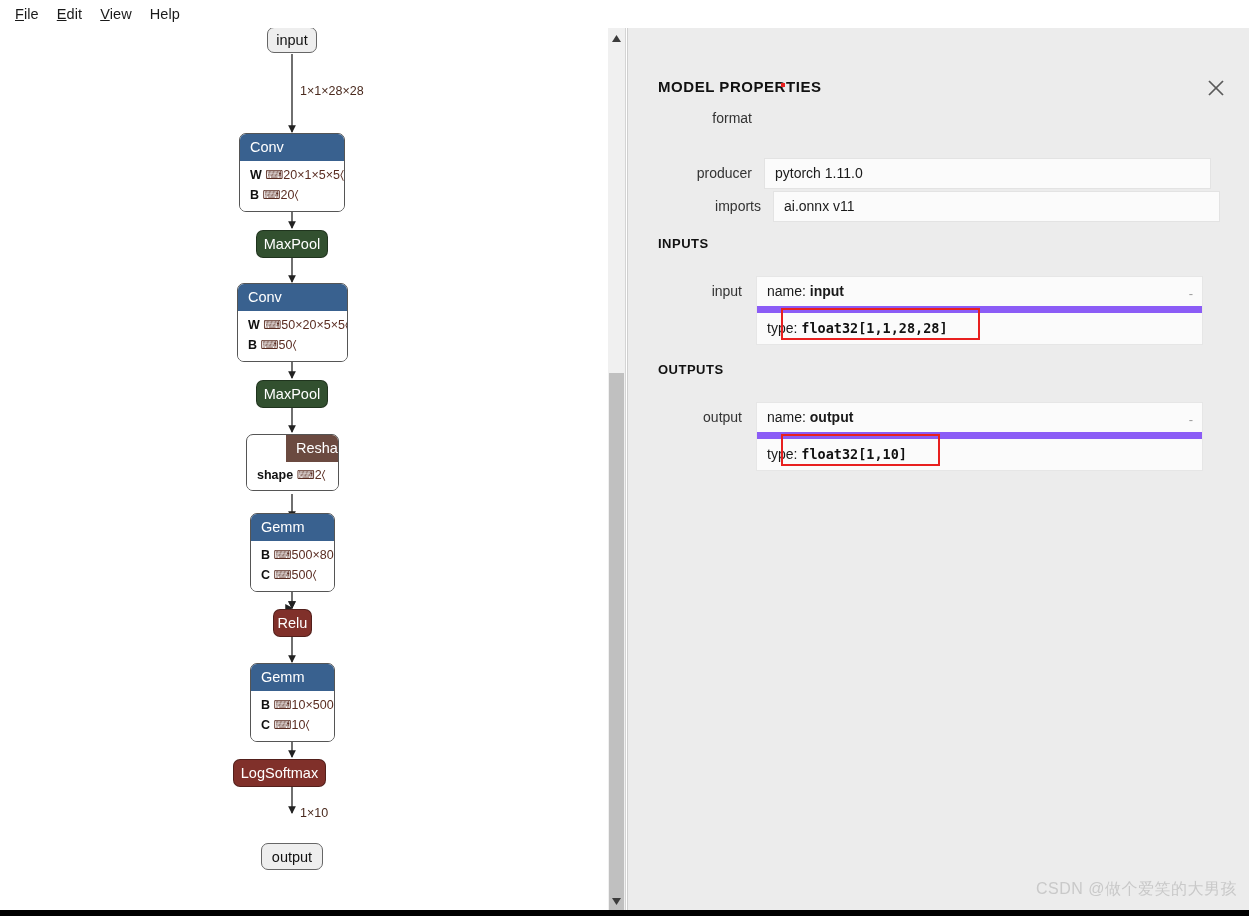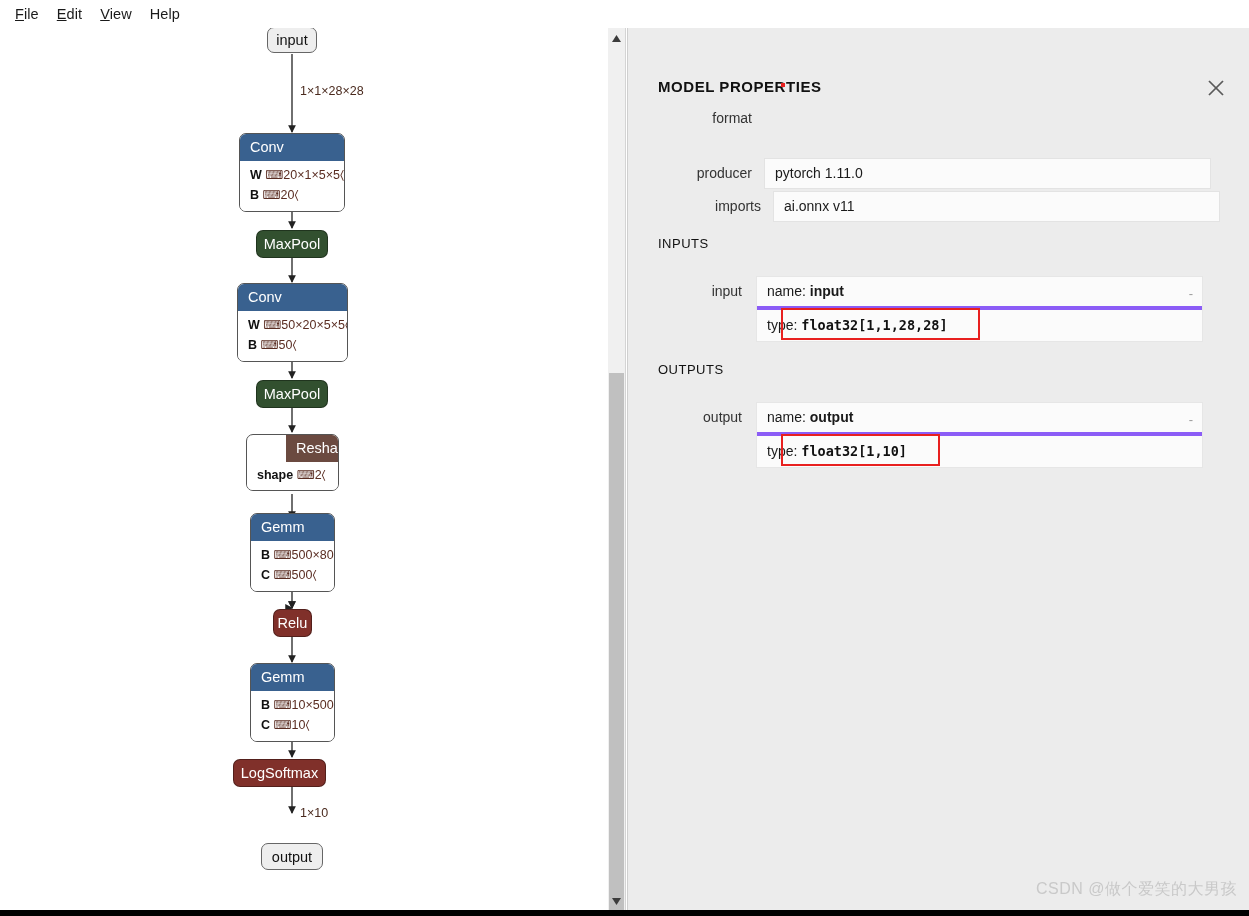--- a/index.html
+++ b/index.html
@@ -158,40 +158,40 @@
     border: 1px solid #e3e3e3;
     font-size: 14px;
     color: #1a1a1a;
     padding: 5px 10px;
     line-height: 19px;
   }
 
   .section-head {
     position: absolute;
     font-size: 13px;
-    font-weight: normal;
+    font-weight: bold;
     color: #111111;
     letter-spacing: .5px;
   }
 
   .io-block { position: absolute; display: flex; align-items: flex-start; }
   .io-label {
     width: 128px; text-align: right; padding-right: 14px;
     font-size: 14px; color: #333333; line-height: 30px;
   }
   .io-card {
     background: #fbfbfb;
     border: 1px solid #e6e6e6;
     width: 447px;
     position: relative;
   }
   .io-name {
     font-size: 14px; color: #1a1a1a;
     padding: 6px 10px 7px 10px;
-    border-bottom: 4px solid #8b5cf6;
+    border-bottom: 7px solid #8b5cf6;
   }
   .io-name b { font-weight: bold; }
   .io-type {
     font-size: 14px; color: #1a1a1a;
     padding: 7px 10px 8px 10px;
   }
   .mono {
     font-family: "DejaVu Sans Mono", monospace;
     font-size: 13.5px;
     font-weight: bold;

